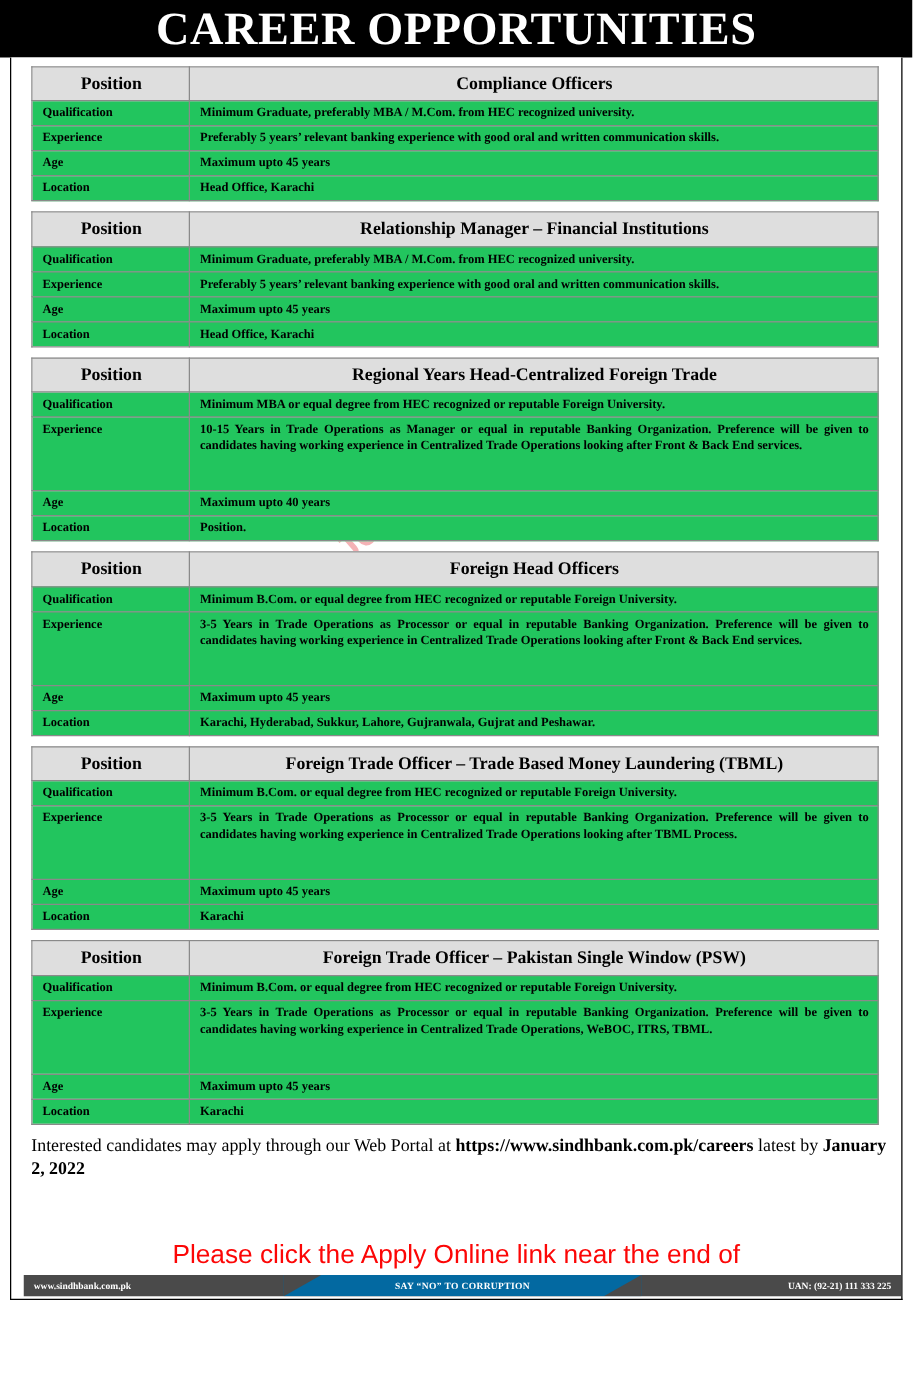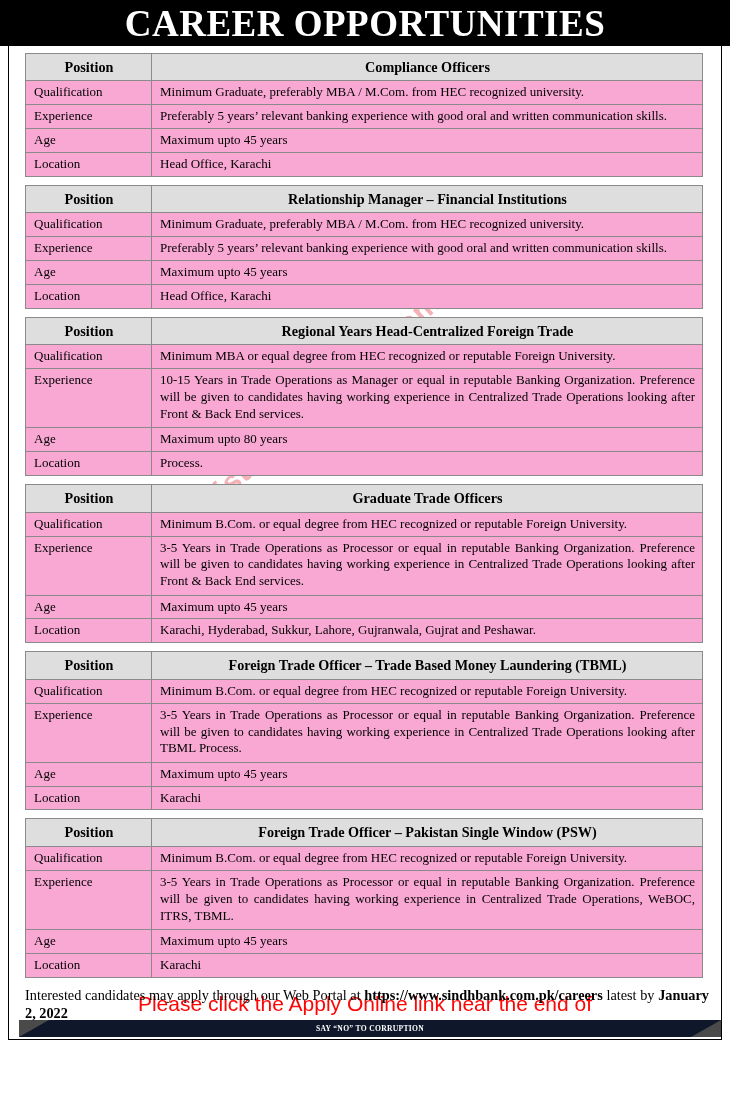--- a/index.html
+++ b/index.html
@@ -76,24 +76,25 @@
   .job-table {
     width: 678px;
     border-collapse: collapse;
     margin-bottom: 8px;
     table-layout: fixed;
     background: #ffffff;
   }
   .job-table td {
     border: 1px solid #8a8a8a;
     padding: 3px 7px 3px 8px;
-    font-size: 13px;
+    font-size: 10px;
     line-height: 1.30;
     vertical-align: top;
-    background: #f9a8d4;
+    background: #22c55e;
+    font-weight: bold;
   }
   .job-table tr.head-row td {
     background: #dedede;
     font-weight: bold;
     font-size: 14.2px;
     padding-top: 4px;
     padding-bottom: 4px;
   }
   .job-table td.lbl {
     width: 110px;
@@ -142,21 +143,21 @@
     font-weight: bold;
     font-family: "Liberation Serif", "DejaVu Serif", serif;
     white-space: nowrap;
   }
   .strip-left {
     width: 200px;
     padding-left: 8px;
   }
   .strip-mid {
     flex: 1;
-    background: #0f172a;
+    background: #0369a1;
     justify-content: center;
     letter-spacing: 0.3px;
     font-family: Liberation Serif, serif;
   }
   .strip-mid::before,
   .strip-mid::after {
     content: "";
     position: absolute;
     top: 0;
     width: 30px;
@@ -284,34 +285,34 @@
         <tr>
           <td class="lbl">Qualification</td>
           <td class="val">Minimum MBA or equal degree from HEC recognized or reputable Foreign University.</td>
         </tr>
         <tr>
           <td class="lbl">Experience</td>
           <td class="val val-exp">10-15 Years in Trade Operations as Manager or equal in reputable Banking Organization. Preference will be given to candidates having working experience in Centralized Trade Operations looking after Front &amp; Back End services.</td>
         </tr>
         <tr>
           <td class="lbl">Age</td>
-          <td class="val">Maximum upto 80 years</td>
-        </tr>
-        <tr>
-          <td class="lbl">Location</td>
-          <td class="val">Process.</td>
+          <td class="val">Maximum upto 40 years</td>
+        </tr>
+        <tr>
+          <td class="lbl">Location</td>
+          <td class="val">Position.</td>
         </tr>
       </tbody>
         </table>
 
       <table class="job-table tall">
         <tbody>
             <tr class="head-row">
           <td class="lbl">Position</td>
-          <td class="val">Graduate Trade Officers</td>
+          <td class="val">Foreign Head Officers</td>
         </tr>
         <tr>
           <td class="lbl">Qualification</td>
           <td class="val">Minimum B.Com. or equal degree from HEC recognized or reputable Foreign University.</td>
         </tr>
         <tr>
           <td class="lbl">Experience</td>
           <td class="val val-exp">3-5 Years in Trade Operations as Processor or equal in reputable Banking Organization. Preference will be given to candidates having working experience in Centralized Trade Operations looking after Front &amp; Back End services.</td>
         </tr>
         <tr>
@@ -373,21 +374,23 @@
           <td class="val">Karachi</td>
         </tr>
       </tbody>
         </table>
 
       <p class="closing"><span>Interested candidates may apply through our Web Portal at </span><b>https://www.sindhbank.com.pk/careers</b><span> latest by </span><b>January 2, 2022</b></p>
 
     </div>
 
     <div class="strip">
+      <div class="strip-seg strip-left">www.sindhbank.com.pk</div>
       <div class="strip-seg strip-mid">SAY “NO” TO CORRUPTION</div>
+      <div class="strip-seg strip-right">UAN: (92-21) 111 333 225</div>
     </div>
 
   </div>
 
   <div class="notice">
     <div>Please click the Apply Online link near the end of</div>
   </div>
 
 </div>
 

